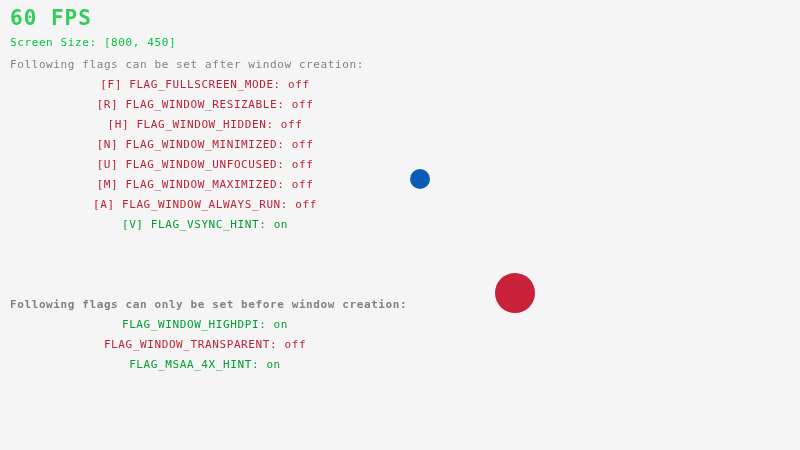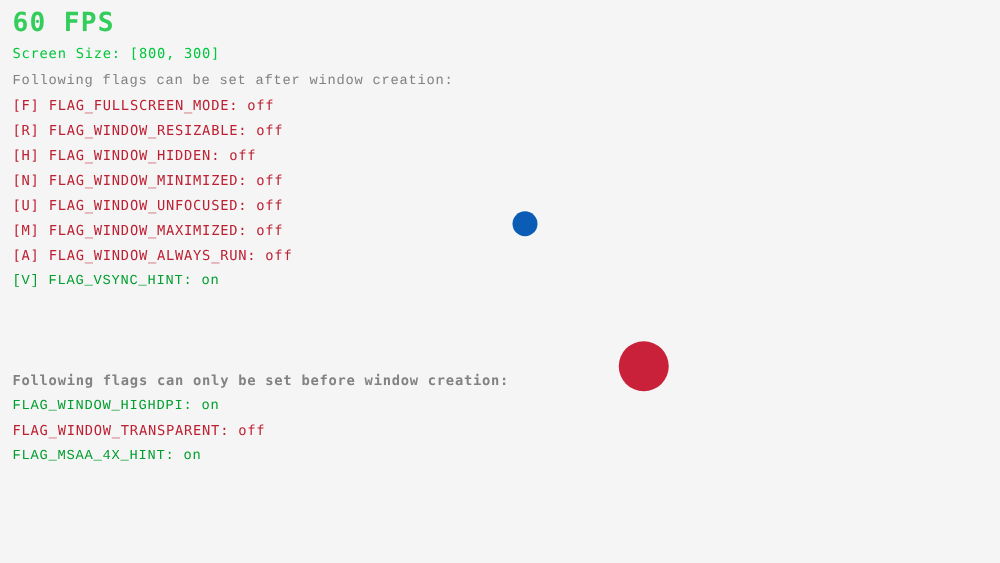--- a/index.html
+++ b/index.html
@@ -52,43 +52,44 @@
   
   .section-heading {
     position: absolute;
     left: 10px;
     font-size: 11px;
     line-height: 14px;
     letter-spacing: 0.6px;
     color: #828282;
     white-space: pre;
   }
-  #heading-after  { top: 58px; font-family: Liberation Mono, monospace; }
+  #heading-after  { top: 58px; }
   #heading-before { top: 298px; font-weight: bold; }
 
   
   .flag-list {
     position: absolute;
     left: 0;
     width: 400px;
   }
   #flag-list-after  { top: 78px; }
   #flag-list-before { top: 318px; }
 
   .flag-row {
     position: relative;
     height: 20px;
     padding-left: 10px;
     font-size: 11px;
     line-height: 14px;
     letter-spacing: 0.6px;
     white-space: pre;
+    text-align: center;
   }
   .flag-row.state-off { color: #be2133; }
-  .flag-row.state-on  { color: #009e2e; font-family: Liberation Mono, monospace; }
+  .flag-row.state-on  { color: #009e2e; }
 
   .flag-key,
   .flag-name,
   .flag-value {
     display: inline;
     white-space: pre;
   }
 
   
   .ball {
@@ -110,21 +111,21 @@
     background: #c82139;
   }
 </style>
 </head>
 <body style="background: rgb(245, 245, 245);">
 
 <div id="stage" style="background: rgb(245, 245, 245);">
 
   <div class="fps">60 FPS</div>
 
-  <div class="screen-size">Screen Size: [800, 300]</div>
+  <div class="screen-size">Screen Size: [800, 450]</div>
 
   <div class="section-heading" id="heading-after">Following flags can be set after window creation:</div>
 
   <div class="flag-list" id="flag-list-after">
       <div class="flag-row state-off"><span class="flag-key">[F]</span> <span class="flag-name">FLAG_FULLSCREEN_MODE:</span> <span class="flag-value">off</span></div>
       <div class="flag-row state-off"><span class="flag-key">[R]</span> <span class="flag-name">FLAG_WINDOW_RESIZABLE:</span> <span class="flag-value">off</span></div>
       <div class="flag-row state-off"><span class="flag-key">[H]</span> <span class="flag-name">FLAG_WINDOW_HIDDEN:</span> <span class="flag-value">off</span></div>
       <div class="flag-row state-off"><span class="flag-key">[N]</span> <span class="flag-name">FLAG_WINDOW_MINIMIZED:</span> <span class="flag-value">off</span></div>
       <div class="flag-row state-off"><span class="flag-key">[U]</span> <span class="flag-name">FLAG_WINDOW_UNFOCUSED:</span> <span class="flag-value">off</span></div>
       <div class="flag-row state-off"><span class="flag-key">[M]</span> <span class="flag-name">FLAG_WINDOW_MAXIMIZED:</span> <span class="flag-value">off</span></div>

